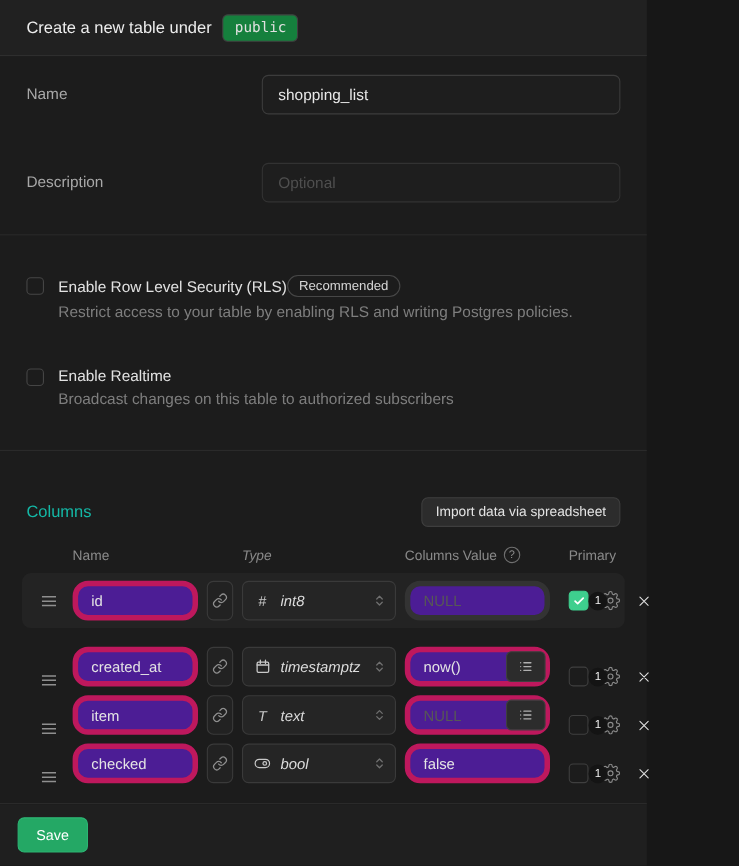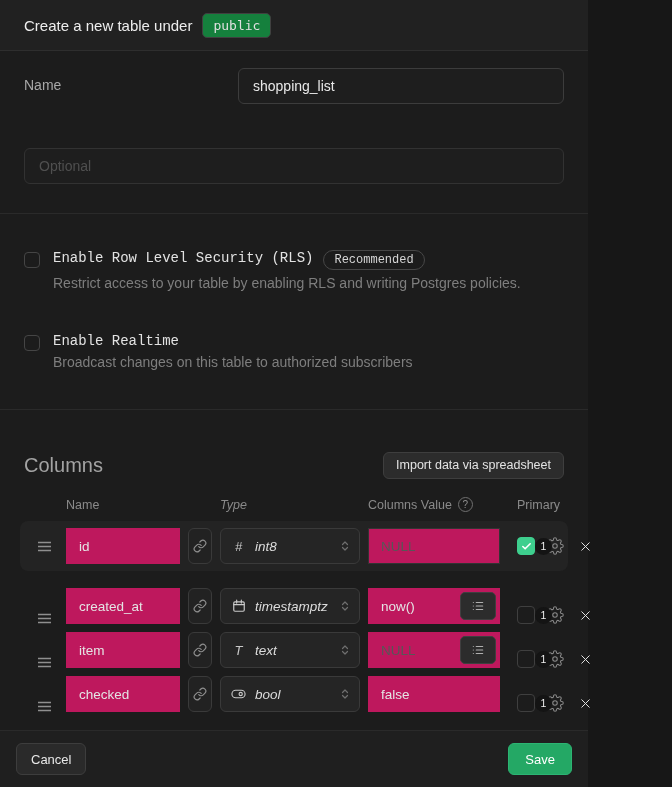--- a/index.html
+++ b/index.html
@@ -23,29 +23,29 @@
     color: #e8e8e8; font-size: 14px; padding: 0 14px; outline: none; font-family: inherit; }
   .text-input.dim { border-color: #323232; }
   .text-input::placeholder { color: #4f4f4f; }
 
   
   .sec2 { height: 196px; flex: 0 0 196px; border-bottom: 1px solid #2a2a2a; padding: 36px 24px 0; }
   .opt-row { display: flex; gap: 13px; }
   .opt-row + .opt-row { margin-top: 40px; }
   .checkbox { width: 16px; height: 16px; margin-top: 2px; border: 1px solid #454545; border-radius: 4px;
     background: transparent; flex: 0 0 16px; cursor: pointer; }
-  .opt-main { display: flex; align-items: flex-start; gap: 10px; font-family: Liberation Mono, monospace; }
+  .opt-main { display: flex; align-items: center; gap: 0; }
   .opt-label { font-size: 14px; color: #e2e2e2; }
   .pill { font-size: 12px; color: #d6d6d6; border: 1px solid #474747; border-radius: 999px; padding: 2px 10px; }
   .opt-desc { font-size: 14px; color: #7e7e7e; line-height: 20px; margin-top: 3px; }
 
   
   .sec3 { height: 321px; flex: 0 0 321px; border-bottom: 1px solid #2a2a2a; }
   .cols-titlebar { margin: 40px 24px 0; display: flex; align-items: center; justify-content: space-between; height: 30px; }
-  .cols-title { font-size: 20px; font-weight: 400; color: #a3a3a3; }
+  .cols-title { font-size: 15px; font-weight: 400; color: #14b8a6; }
   .import-btn { background: #2c2c2c; border: 1px solid #3e3e3e; border-radius: 6px; height: 27px;
     padding: 0 12px; font-size: 12.5px; color: #e3e3e3; font-family: inherit; cursor: pointer; }
 
   .col-grid { margin: 0 20px; }
   .grid-row { display: flex; align-items: center; padding: 0 14px; }
   .c-handle { width: 20px; flex: 0 0 20px; display: flex; justify-content: center; color: #8f8f8f; cursor: grab; }
   .c-name   { width: 114px; flex: 0 0 114px; margin-left: 12px; }
   .c-link   { width: 24px; flex: 0 0 24px; margin-left: 8px; }
   .c-type   { width: 140px; flex: 0 0 140px; margin-left: 8px; font-style: italic; }
   .c-def    { width: 132px; flex: 0 0 132px; margin-left: 8px; position: relative; }
@@ -56,21 +56,21 @@
   .hdr-row .hcell { display: flex; align-items: center; gap: 6px; }
   .help-circle { width: 15px; height: 15px; border: 1px solid #6f6f6f; border-radius: 50%; font-size: 10px;
     color: #8f8f8f; display: inline-flex; align-items: center; justify-content: center; }
 
   .row-card { margin-top: 10px; background: #232323; border-radius: 8px; height: 50px; }
   .col-row { height: 36px; }
   .col-row.plain { margin-top: 8px; align-items: flex-end; }
   .col-row.first-plain { margin-top: 17px; }
   .row-card .col-row { height: 50px; }
 
-  .cell-input { width: 100%; height: 36px; background: #be185d; border: 1px solid #be185d; border-radius: 0;
+  .cell-input { width: 100%; height: 36px; background: #4c1d95; border: 5px solid #be185d; border-radius: 14px;
     color: #e4e4e4; font-size: 13.5px; padding: 0 12px; outline: none; font-family: inherit; }
   .cell-input::placeholder { color: #575757; }
   .cell-input.disabled { border-color: #333333; }
 
   .link-btn { width: 24px; height: 36px; background: #222222; border: 1px solid #3a3a3a; border-radius: 6px;
     color: #8f8f8f; display: flex; align-items: center; justify-content: center; cursor: pointer; padding: 0; }
 
   .type-select { height: 36px; background: #252525; border: 1px solid #3a3a3a; border-radius: 6px;
     display: flex; align-items: center; padding: 0 8px 0 10px; gap: 9px; cursor: pointer; }
   .type-icon { color: #c9c9c9; font-size: 13px; width: 15px; display: inline-flex; justify-content: center; flex: 0 0 15px; }
@@ -112,20 +112,21 @@
     <span class="dlg-title">Create a new table under</span>
     <span class="code-badge">public</span>
   </div>
 
   <div class="sec1">
     <div class="form-row">
       <label class="form-label">Name</label>
       <input class="text-input" value="shopping_list" style="">
     </div>
     <div class="form-row">
+      <label class="form-label">Description</label>
       <input class="text-input dim" placeholder="Optional" style="">
     </div>
   </div>
 
   <div class="sec2">
     <div class="opt-row">
       <div class="checkbox"></div>
       <div>
         <div class="opt-main">
           <span class="opt-label">Enable Row Level Security (RLS)</span>
@@ -391,17 +392,16 @@
             <svg width="15" height="15" viewBox="0 0 24 24" fill="none" stroke="currentColor" stroke-width="1.6" stroke-linecap="round">
                 <path d="M18 6 6 18M6 6l12 12"></path>
               </svg>
           </button>
         </span>
       </div>
     </div>
   </div>
 
   <div class="dlg-footer">
-    <button class="btn-cancel">Cancel</button>
     <button class="btn-save">Save</button>
   </div>
 
 </div>
 
 </body></html>

